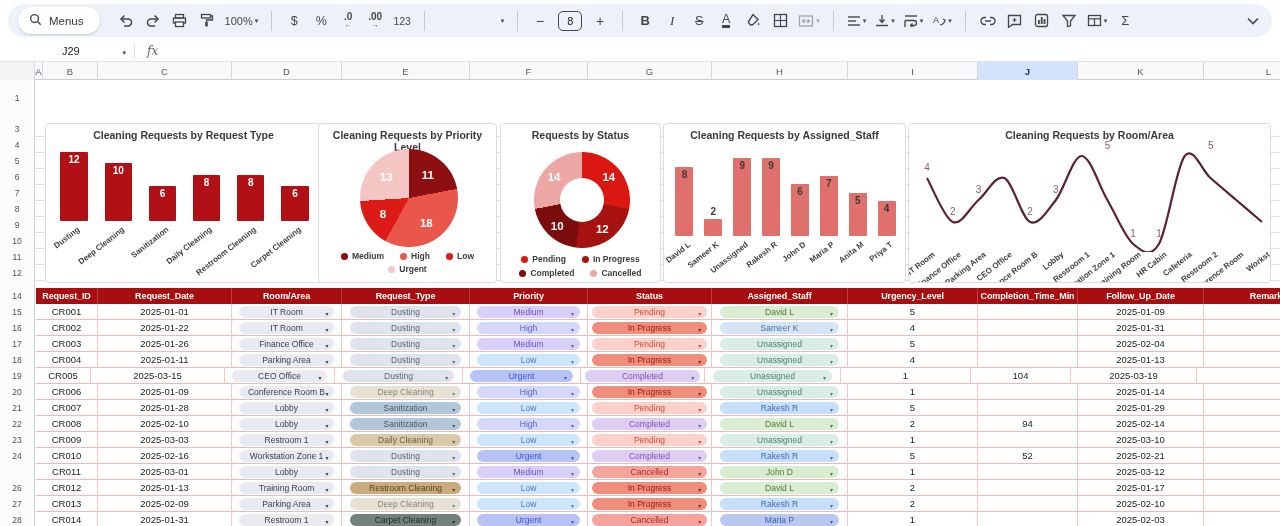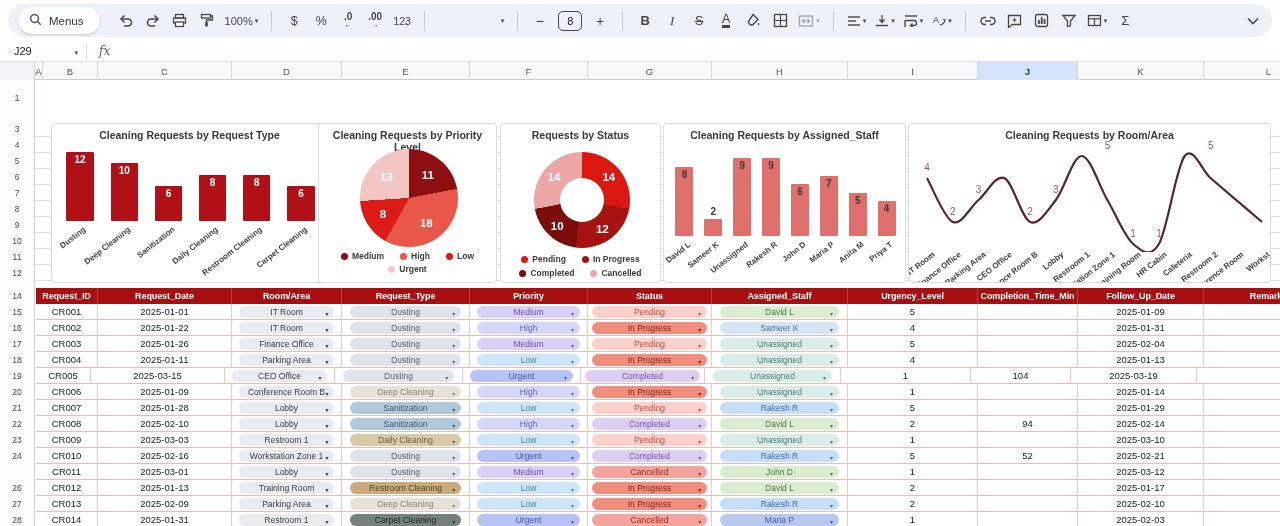--- a/index.html
+++ b/index.html
@@ -29,21 +29,21 @@
   .ital { font-style:italic; font-family:"Liberation Serif",serif; font-size:13px; }
   .strike { text-decoration:line-through; font-size:12.5px; }
   .acolor { font-size:12.5px; border-bottom:3px solid #454746; line-height:12px; }
   .greyed { opacity:.45; }
   .tb-spacer { flex:1; }
 
   
   .fbar { position:absolute; left:0; top:40px; width:1280px; height:22px; background:#fff;
           border-bottom:1px solid #e0e3e7; display:flex; align-items:center; }
   .namebox { width:86px; display:flex; align-items:flex-end; justify-content:space-between;
-             padding:0 8px 0 14px; font-size:11px; color:#202124; }
+             padding:0 8px 0 14px; font-size:11px; color:#202124;margin-left:48px; }
   .fsep { width:1px; height:14px; background:#dadce0; }
   .fx { font-family:"DejaVu Serif", serif; font-style:italic; font-size:12px; color:#5f6368; margin:0 12px; }
 
   
   .colheads { position:absolute; left:0; top:62px; width:1280px; height:18px; display:flex;
               background:#f8f9fa; border-bottom:1px solid #c9ccd1; }
   .colcell { height:18px; display:flex; align-items:center; justify-content:center; font-size:9.5px;
              color:#575b5f; border-right:1px solid #d4d7db; overflow:hidden; flex:none; }
   .colcell.corner { background:#f1f3f4; }
   .colcell.sel { background:#d3e3fd; color:#17356b; font-weight:700; }
@@ -325,21 +325,21 @@
       <div class="gnum" style="height: 16px;">23</div>
       <div class="gnum" style="height: 16px;">24</div>
       <div class="gnum" style="height: 16px; margin-left: 41px;">25</div>
       <div class="gnum" style="height: 16px;">26</div>
       <div class="gnum" style="height: 16px;">27</div>
       <div class="gnum" style="height: 16px;">28</div>
     </div>
 
   <div class="cells">
     <div class="chartband" id="chartband">
-        <div class="chart-card" style="left: 16px; width: 277px;">
+        <div class="chart-card" style="left: 10px; width: 277px;">
           <div class="c-title">Cleaning Requests by Request Type</div>
           <div class="bar" style="left: 14.3917px; top: 28px; width: 27.3833px; height: 69px; background: rgb(177, 17, 22);"></div>
           <div class="bval" style="left: 14.3917px; width: 27.3833px; top: 30px; color: rgb(255, 255, 255);">12</div>
           <div class="xl" style="left: 32.0833px; top: 101px;">
             <span>Dusting</span>
           </div>
           <div class="bar" style="left: 58.5583px; top: 39px; width: 27.3833px; height: 58px; background: rgb(177, 17, 22);"></div>
           <div class="bval" style="left: 58.5583px; width: 27.3833px; top: 41px; color: rgb(255, 255, 255);">10</div>
           <div class="xl" style="left: 76.25px; top: 101px;">
             <span>Deep Cleaning</span>

